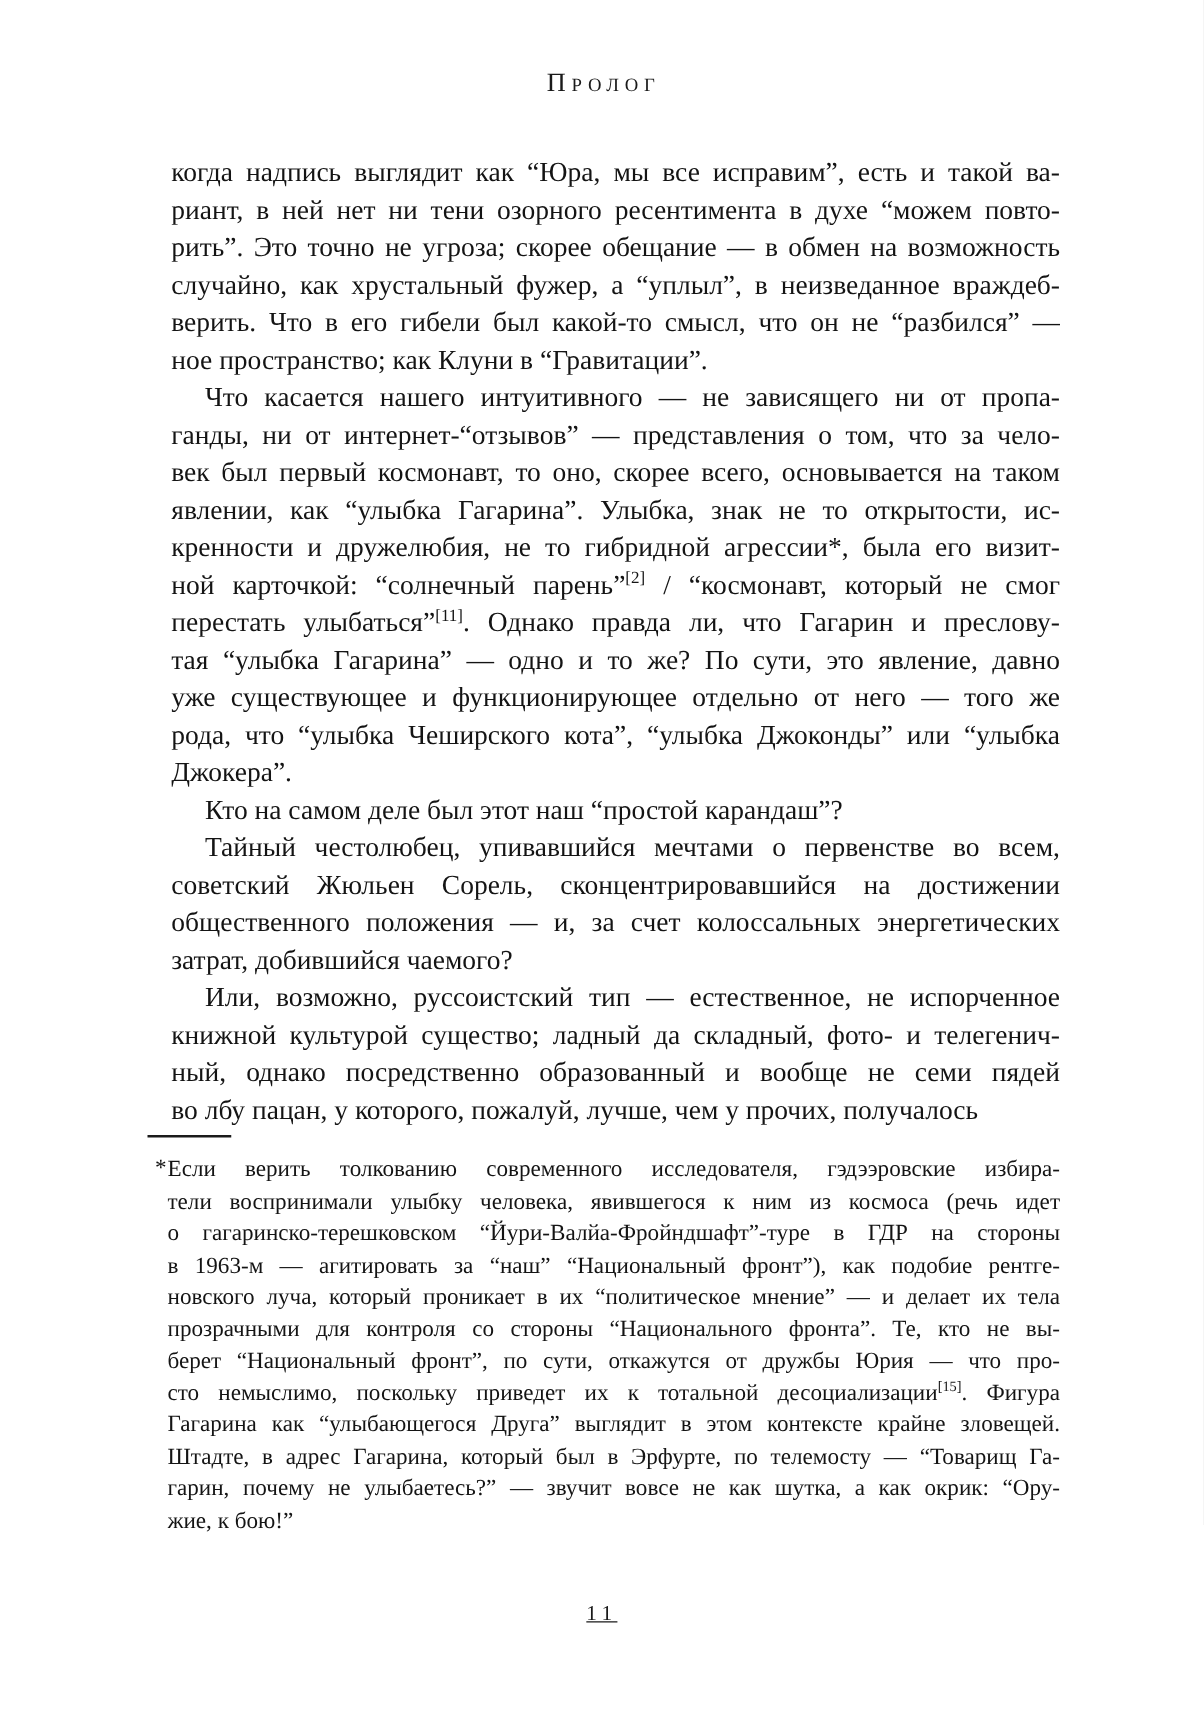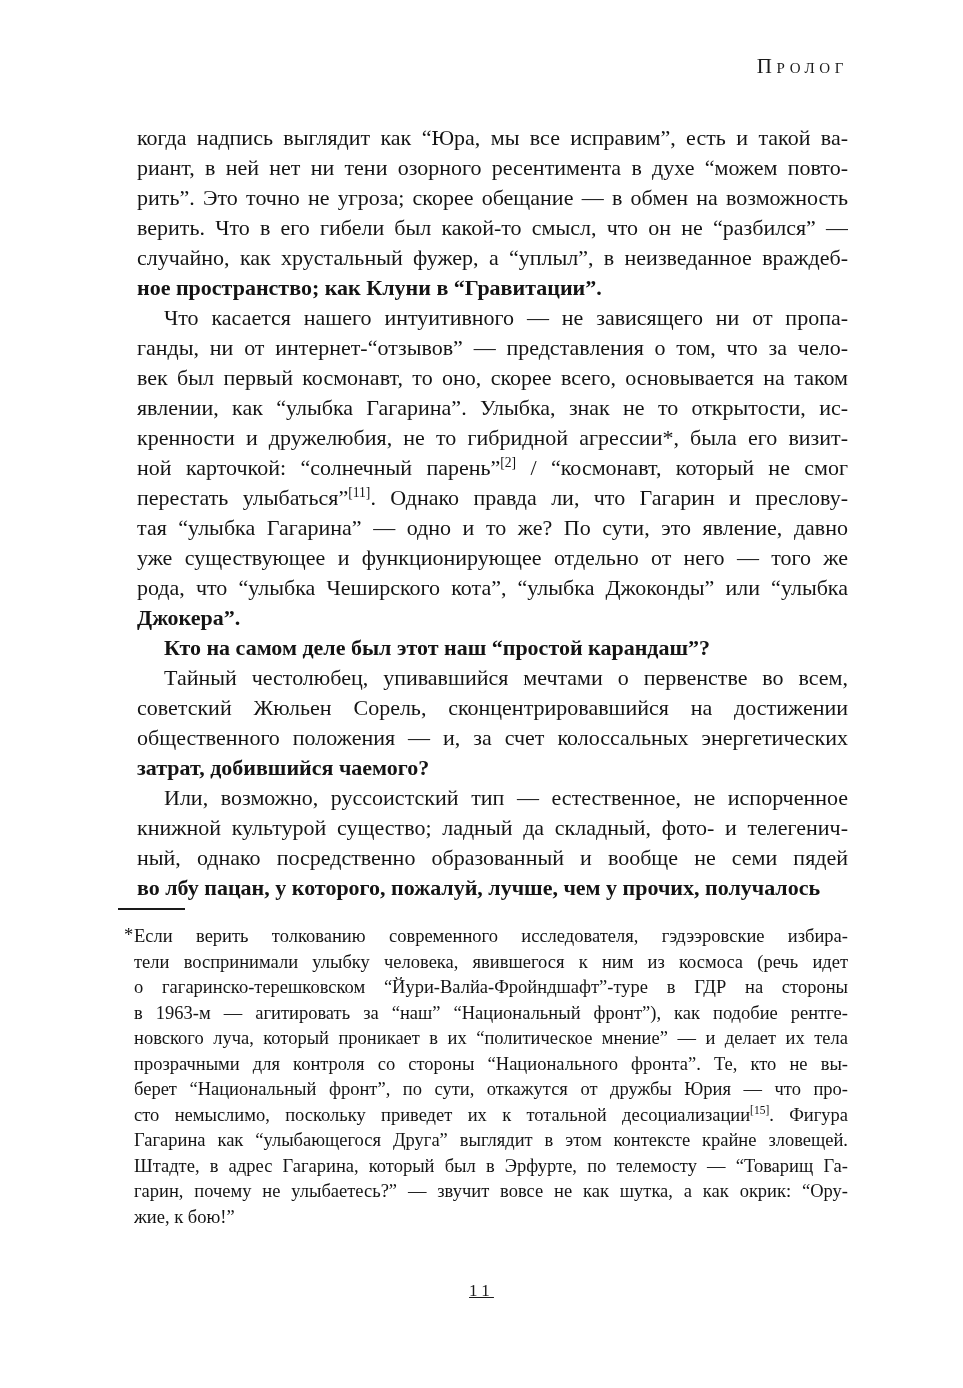--- a/index.html
+++ b/index.html
@@ -11,21 +11,21 @@
     background: #ffffff;
     color: #141414;
     font-family: "Liberation Serif", "DejaVu Serif", serif;
     overflow: hidden;
   }
   .running-head {
     position: absolute;
     top: 54px;
     left: 118px;
     width: 730px;
-    text-align: right;
+    text-align: center;
     font-size: 21px;
     font-variant: small-caps;
     letter-spacing: 0.22em;
     color: #1a1a1a;
   }
   .body-text {
     position: absolute;
     top: 123px;
     left: 118px;
     width: 730px;
@@ -33,21 +33,21 @@
   }
   .line {
     height: 30px;
     line-height: 30px;
     text-align: justify;
     text-align-last: justify;
     overflow: hidden;
     white-space: normal;
     margin-left: 19px;
   }
-  .line.last { text-align-last: left; font-weight: bold; }
+  .line.last { text-align-last: left; }
   .line.first { text-indent: 27px; }
   sup.fnref {
     font-size: 0.62em;
     line-height: 0;
     vertical-align: super;
     letter-spacing: 0;
   }
   .fn-rule {
     position: absolute;
     top: 908px;
@@ -93,22 +93,22 @@
 <body>
 
 <div class="page">
   <header class="running-head">Пролог</header>
 
   <main class="body-text">
       <div>
         <div class="line">когда надпись выглядит как “Юра, мы все исправим”, есть и такой ва-</div>
         <div class="line">риант, в ней нет ни тени озорного ресентимента в духе “можем повто-</div>
         <div class="line">рить”. Это точно не угроза; скорее обещание — в обмен на возможность</div>
+        <div class="line">случайно, как хрустальный фужер, а “уплыл”, в неизведанное враждеб-</div>
         <div class="line">верить. Что в его гибели был какой-то смысл, что он не “разбился” —</div>
-        <div class="line">случайно, как хрустальный фужер, а “уплыл”, в неизведанное враждеб-</div>
         <div class="line last">ное пространство; как Клуни в “Гравитации”.</div>
       </div>
       <div>
         <div class="line first">Что касается нашего интуитивного — не зависящего ни от пропа-</div>
         <div class="line">ганды, ни от интернет-“отзывов” — представления о том, что за чело-</div>
         <div class="line">век был первый космонавт, то оно, скорее всего, основывается на таком</div>
         <div class="line">явлении, как “улыбка Гагарина”. Улыбка, знак не то открытости, ис-</div>
         <div class="line">кренности и дружелюбия, не то гибридной агрессии*, была его визит-</div>
         <div class="line">ной карточкой: “солнечный парень”<sup class="fnref">[2]</sup> / “космонавт, который не смог</div>
         <div class="line">перестать улыбаться”<sup class="fnref">[11]</sup>. Однако правда ли, что Гагарин и преслову-</div>

